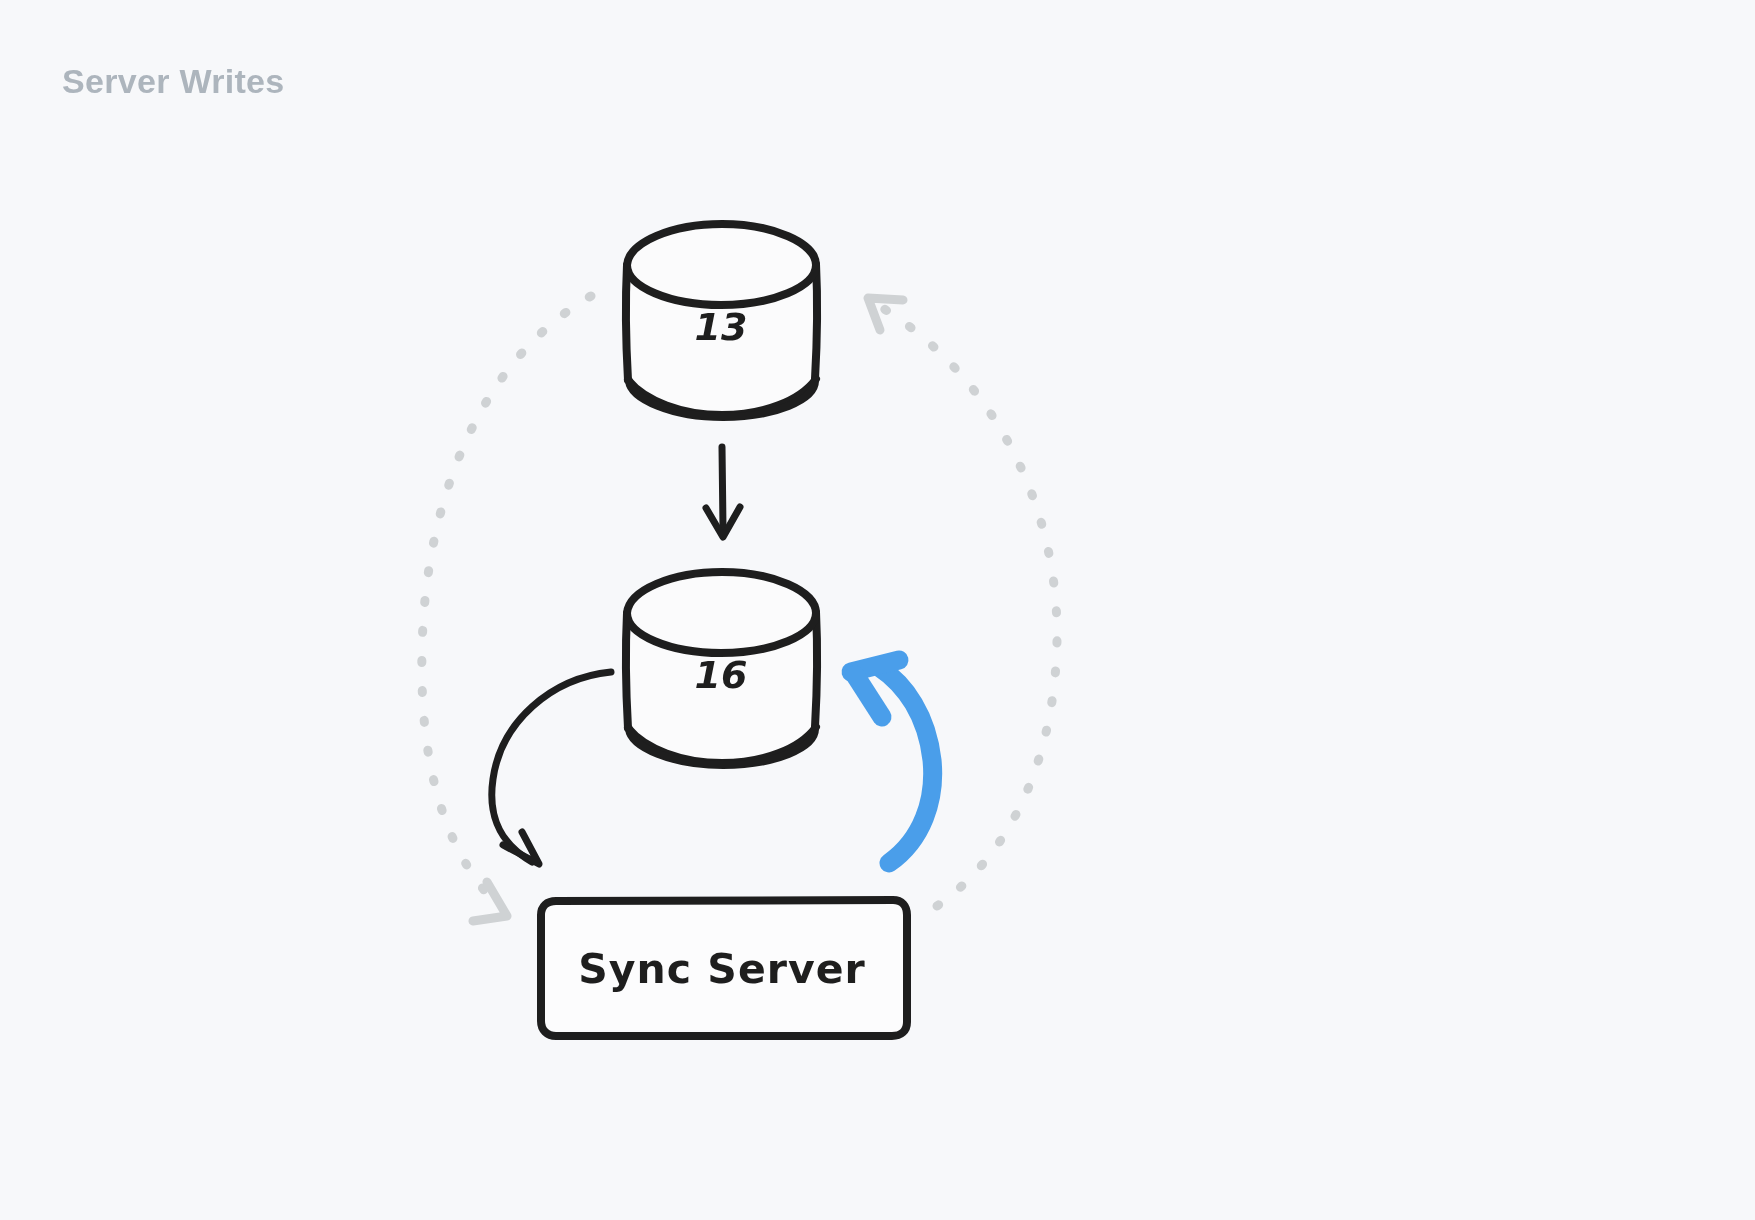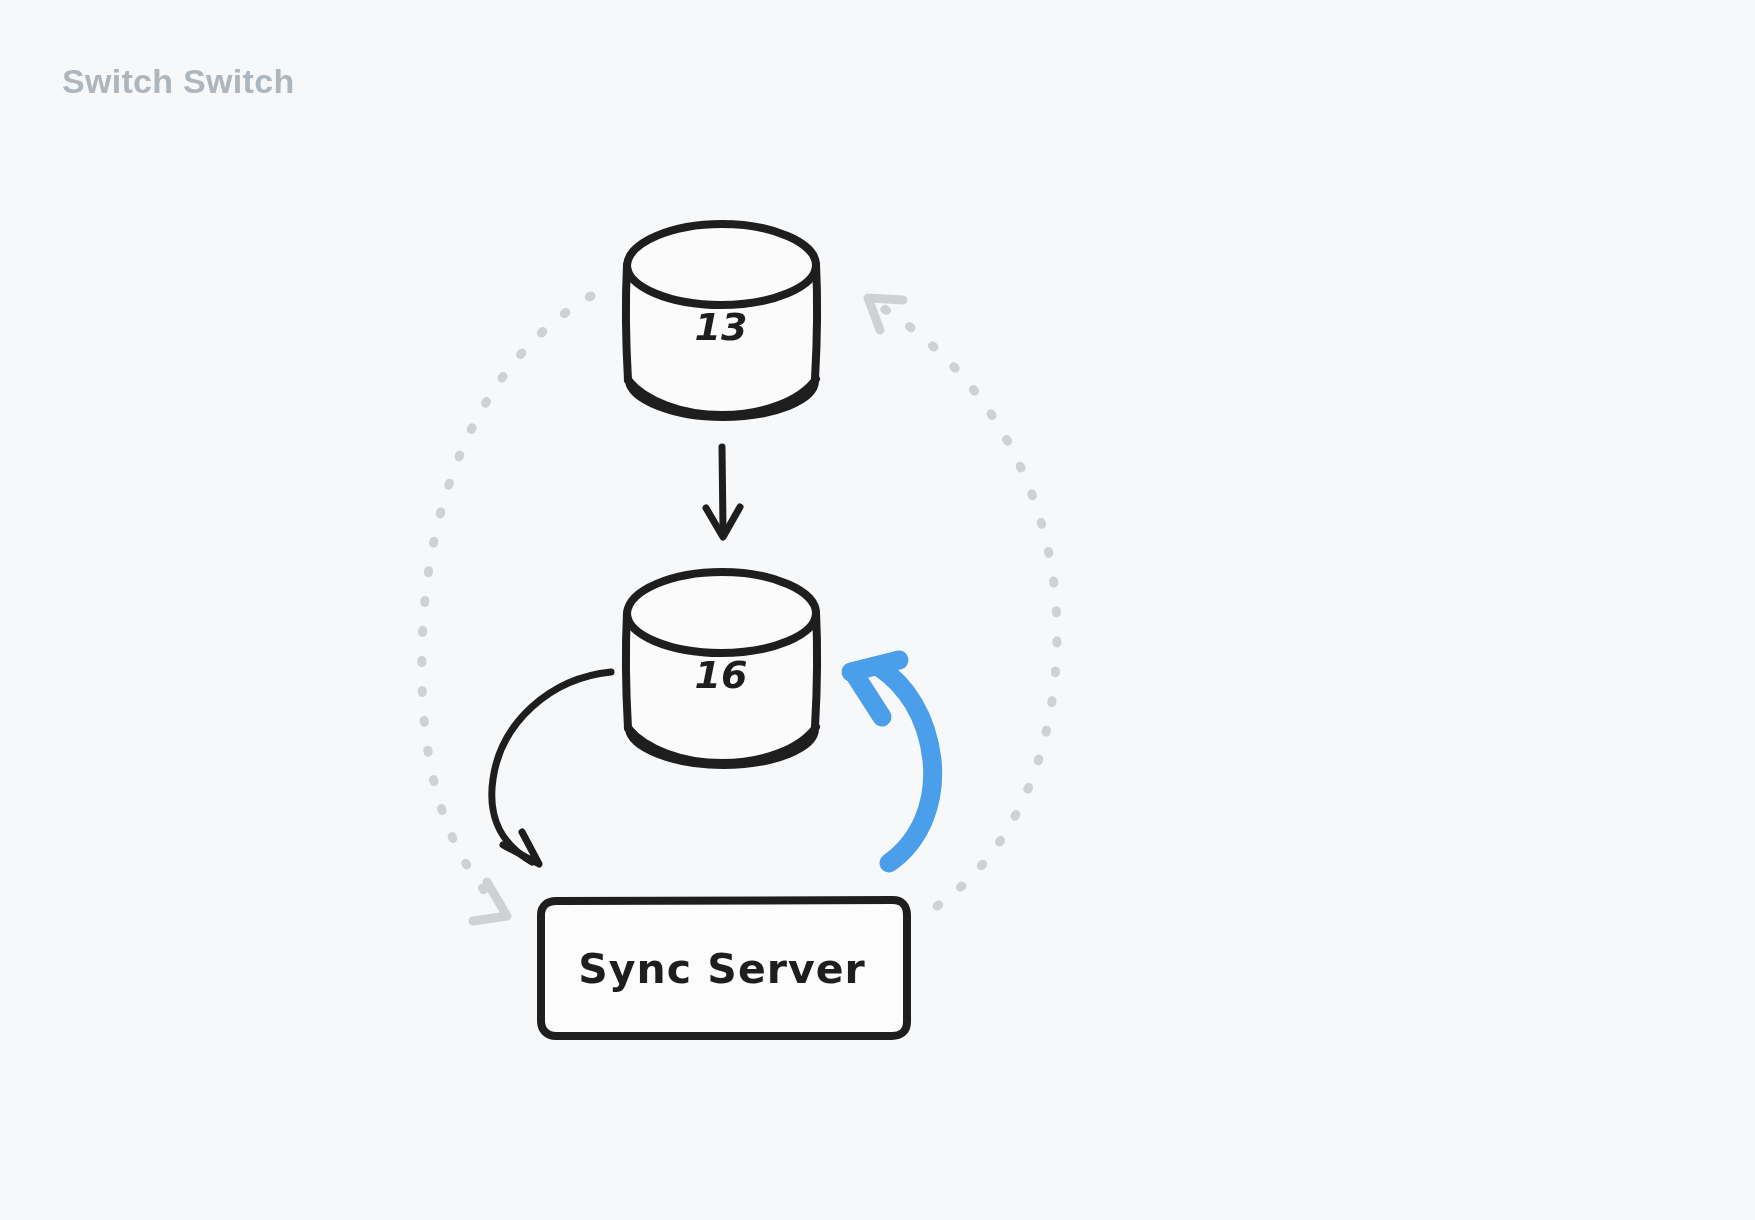--- a/index.html
+++ b/index.html
@@ -94,21 +94,21 @@
     text-anchor: middle;
     letter-spacing: 1px;
     user-select: none;
   }
 </style>
 </head>
 <body>
 
 <div id="canvas">
 
-  <div id="title">Switch Switch</div>
+  <div id="title">Server Writes</div>
 
   <svg id="diagram-svg" viewBox="0 0 1755 1220">
 
     <g>
       <path class="dashed-stroke" d="M 591,296 C 480,360 425,500 422,650 C 419,780 452,860 500,908"></path>
 
       <path class="dashed-head" d="M 487,882 L 507,916 L 473,921"></path>
     </g>
 
     <g>

